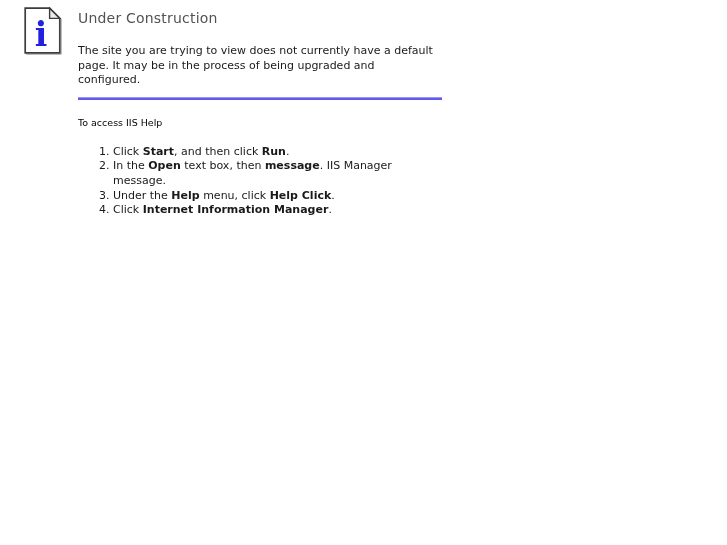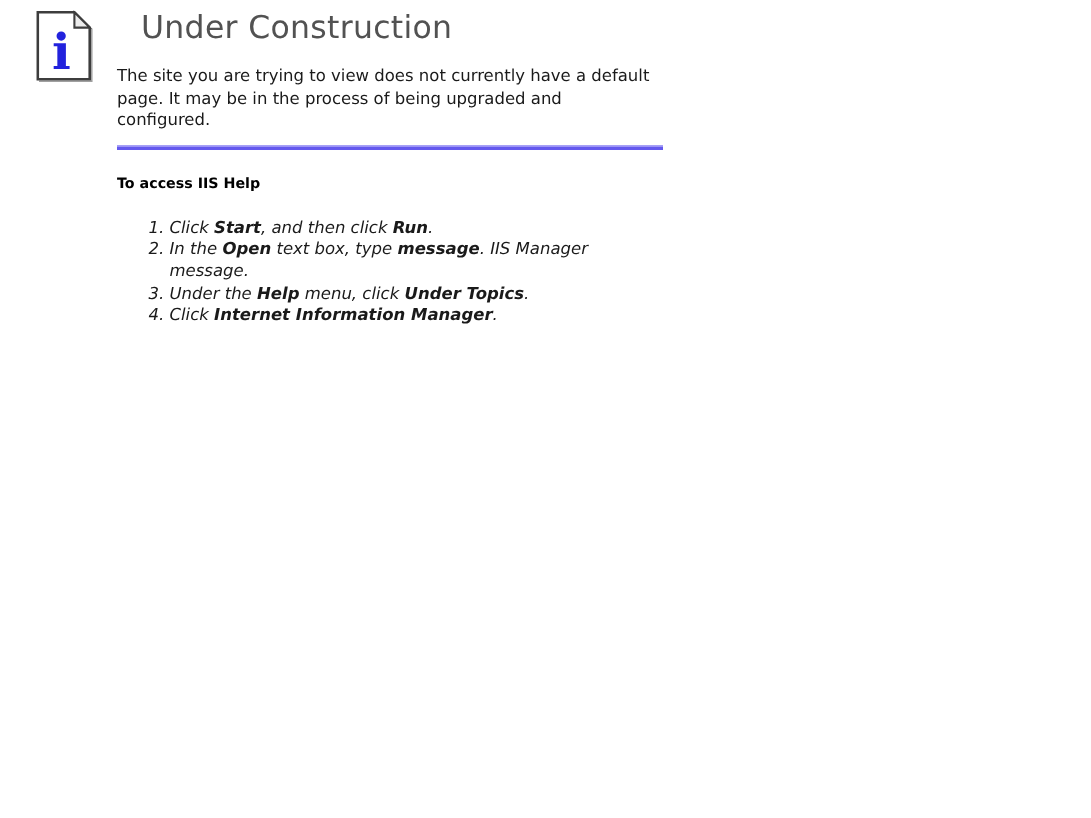--- a/index.html
+++ b/index.html
@@ -19,22 +19,22 @@
     width: 38px; height: 48px;
   }
 
   .main {
     position: absolute;
     left: 78px; top: 0;
     width: 364px;
   }
 
   .title {
-    margin: 8px 0 0 16px;
-    font-size: 21px;
+    margin: 8px 0 0 0;
+    font-size: 14px;
     font-weight: normal;
     line-height: 20px;
     color: #525252;
     letter-spacing: 0.2px;
   }
 
   .para {
     margin: 15px 4px 0 0;
     font-size: 11px;
     line-height: 14.6px;
@@ -48,31 +48,30 @@
     border-top: 1px solid #9c95f6;
     background: #6459ee;
     width: 364px;
   }
 
   .para.after-rule { margin-top: 11px; }
 
   .help-heading {
     margin: 17px 0 0 0;
     font-size: 9.5px;
-    font-weight: bold;
+    font-weight: normal;
     line-height: 12px;
     color: #000000;
   }
 
   ol.steps {
     margin: 16px 0 12px 0;
     padding: 0 0 0 35px;
     font-size: 11px;
     line-height: 14.6px;
-    font-style: italic;
   }
   ol.steps li { padding: 0; margin: 0; }
 </style>
 </head>
 <body>
 
 <div class="page">
 
   <svg class="doc-icon" viewBox="0 0 38 48" xmlns="http://www.w3.org/2000/svg">
 
@@ -91,19 +90,19 @@
     <p class="para first">The site you are trying to view does not currently have a default page. It may be in the process of being upgraded and configured.</p>
 
 
     <hr class="divider">
 
 
     <p class="help-heading">To access IIS Help</p>
 
     <ol class="steps">
         <li><span>Click </span><b>Start</b><span>, and then click </span><b>Run</b><span>.</span></li>
-        <li><span>In the </span><b>Open</b><span> text box, type </span><b>message</b><span>. IIS Manager message.</span></li>
-        <li><span>Under the </span><b>Help</b><span> menu, click </span><b>Under Topics</b><span>.</span></li>
+        <li><span>In the </span><b>Open</b><span> text box, then </span><b>message</b><span>. IIS Manager message.</span></li>
+        <li><span>Under the </span><b>Help</b><span> menu, click </span><b>Help Click</b><span>.</span></li>
         <li><span>Click </span><b>Internet Information Manager</b><span>.</span></li>
       </ol>
   </div>
 
 </div>
 
 </body></html>

